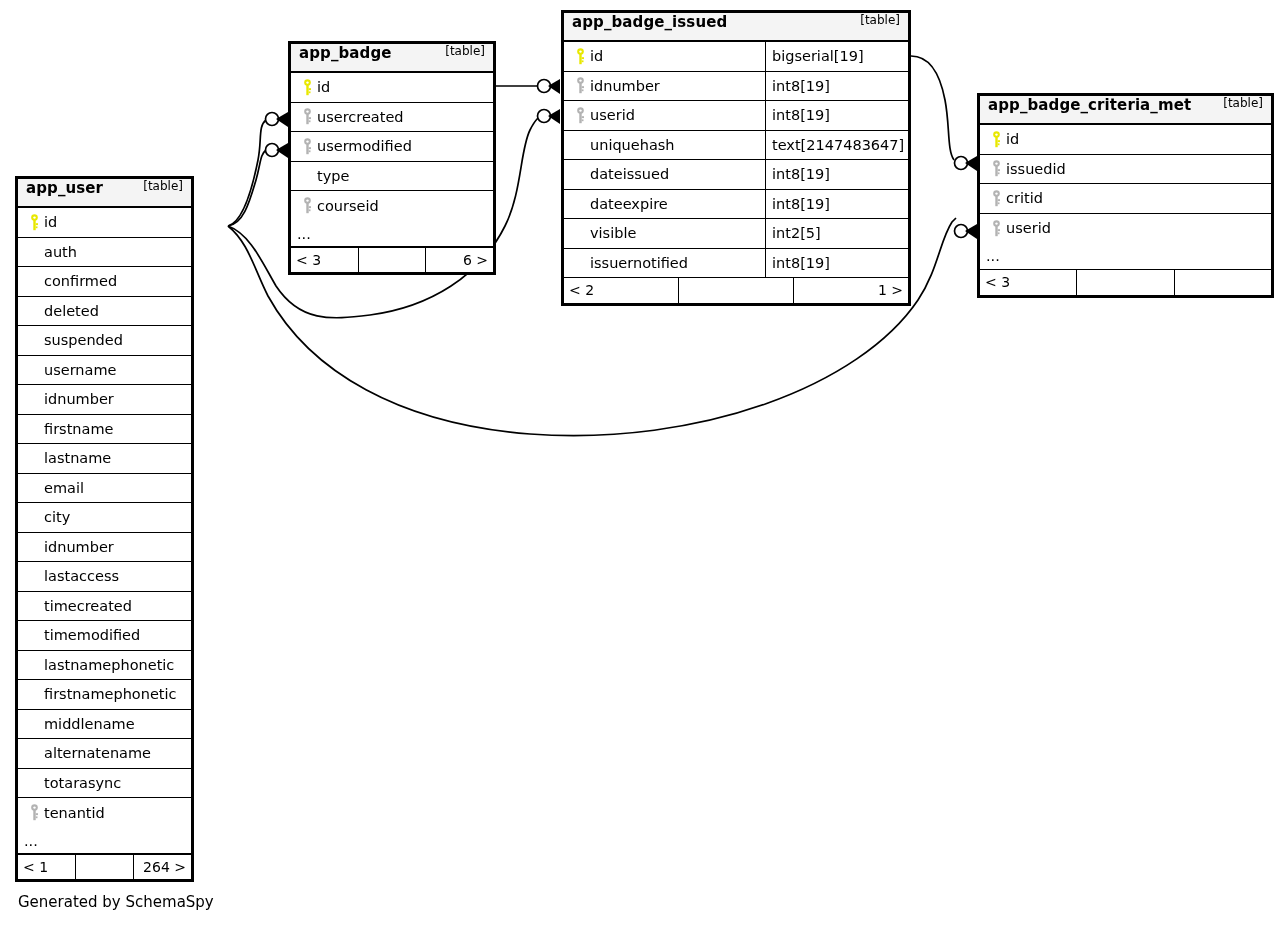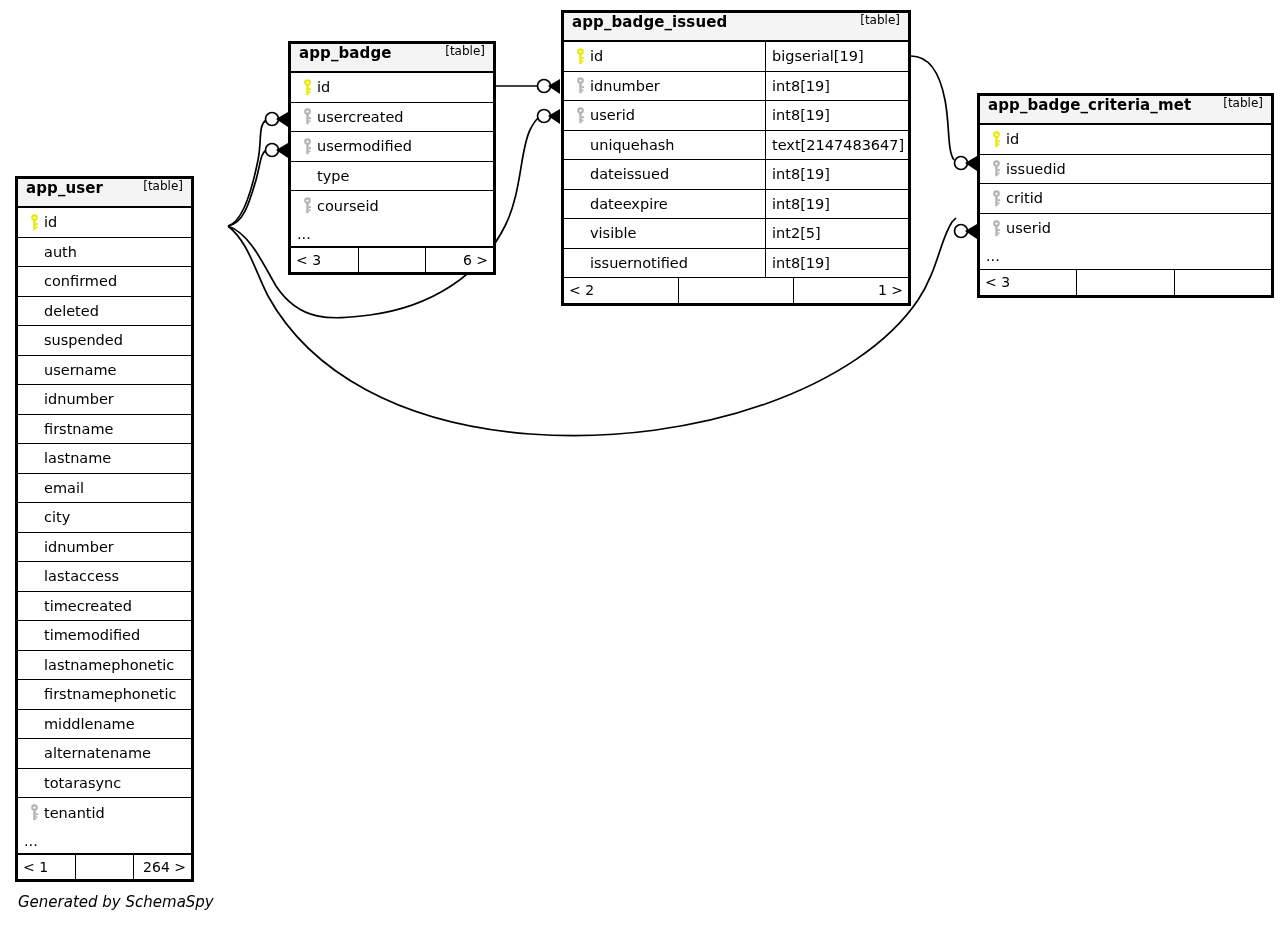--- a/index.html
+++ b/index.html
@@ -95,21 +95,20 @@
   #tbl-app_badge{left:288px;top:41px;width:208px;}
   #tbl-app_badge_issued{left:561px;top:10px;width:350px;}
   #tbl-app_badge_criteria_met{left:977px;top:93px;width:297px;}
 
   #tbl-app_badge_issued .col-type{width:143px;flex:0 0 143px;}
 
   .caption{
     position:absolute;
     left:18px;top:893px;
     font-size:15px;
-    font-style:italic;
   }
 </style>
 </head>
 <body>
 
 <div id="canvas">
 
   <svg id="edges" viewBox="0 0 1288 925" xmlns="http://www.w3.org/2000/svg">
     <g fill="none" stroke="#000" stroke-width="1.7">
 

